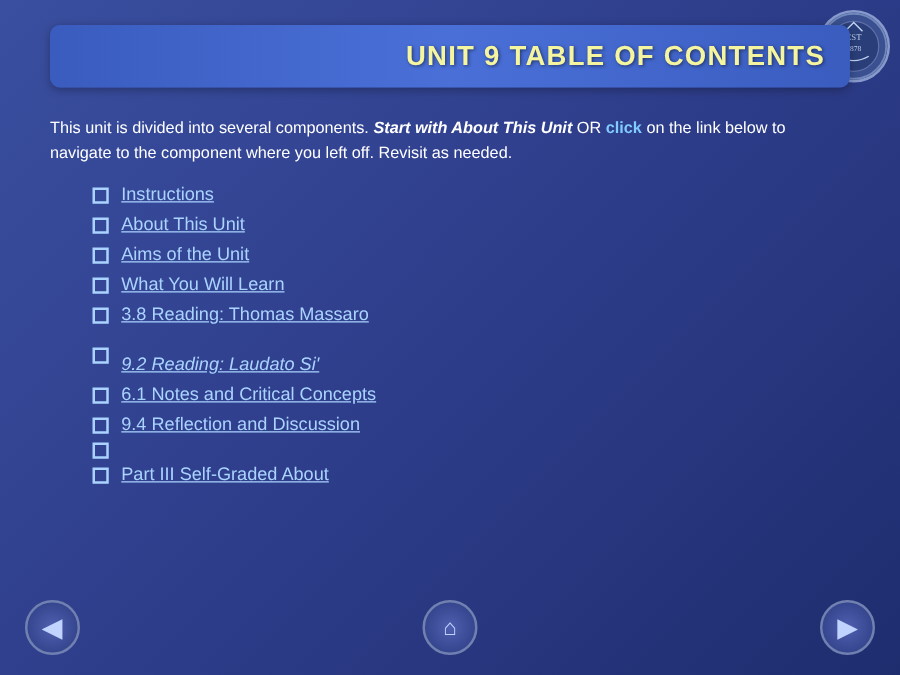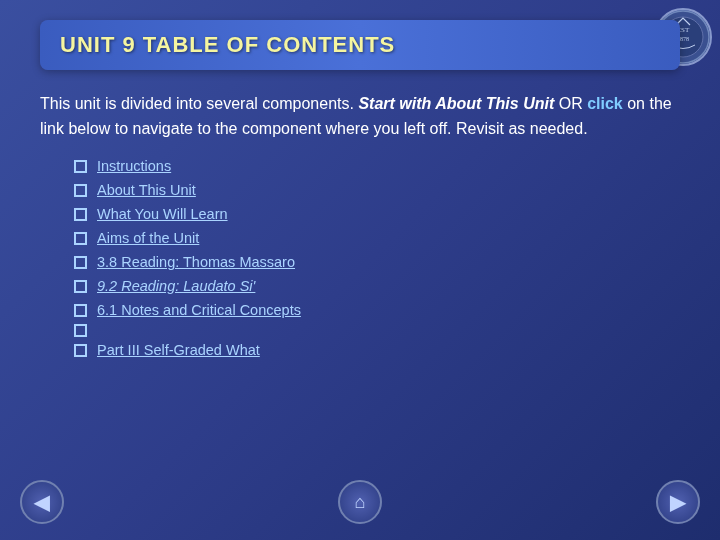--- a/index.html
+++ b/index.html
@@ -18,21 +18,21 @@
       background: linear-gradient(135deg, #3a4fa0 0%, #2e3d8a 50%, #1e2d6e 100%);
       position: relative;
       padding: 20px 40px;
     }
 
     
     .title-bar {
       background: linear-gradient(90deg, #3a5cbf, #4a70d8, #3a5cbf);
       border-radius: 8px;
       padding: 12px 20px;
-      text-align: left;
+      text-align: right;
       margin-bottom: 22px;
       box-shadow: 0 2px 8px rgba(0,0,0,0.3);
       position: relative;
     }
 
     .title-text {
       color: #f5f5a0;
       font-size: 22px;
       font-weight: bold;
       letter-spacing: 1px;
@@ -56,21 +56,21 @@
       border: 2px solid #8899cc;
       display: flex;
       align-items: center;
       justify-content: center;
       overflow: hidden;
     }
 
     
     .intro-text {
       color: #ffffff;
-      font-size: 16px;
+      font-size: 13px;
       line-height: 1.55;
       margin-bottom: 14px;
     }
 
     .intro-text .start-with {
       font-weight: bold;
       font-style: italic;
     }
 
     .intro-text .click-link {
@@ -107,20 +107,21 @@
     }
 
     .toc-link {
       color: #aad4ff;
       text-decoration: underline;
       cursor: pointer;
     }
 
     .toc-link.italic {
       font-style: italic;
+      margin-top: 16px;
     }
 
     
     .nav-arrow {
       position: absolute;
       bottom: 16px;
       width: 44px;
       height: 44px;
       border-radius: 50%;
       display: flex;
@@ -193,44 +194,48 @@
   <li>
         <span class="checkbox"></span>
         <span class="toc-link">Instructions</span>
       </li>
       <li>
         <span class="checkbox"></span>
         <span class="toc-link">About This Unit</span>
       </li>
       <li>
         <span class="checkbox"></span>
+        <span class="toc-link">Aims of the Unit</span>
+      </li>
+      <li>
+        <span class="checkbox"></span>
         <span class="toc-link">What You Will Learn</span>
       </li>
       <li>
         <span class="checkbox"></span>
-        <span class="toc-link">Aims of the Unit</span>
-      </li>
-      <li>
-        <span class="checkbox"></span>
         <span class="toc-link">3.8 Reading: Thomas Massaro</span>
       </li>
       <li>
         <span class="checkbox"></span>
         <span class="toc-link italic">9.2 Reading: Laudato Si'</span>
       </li>
       <li>
         <span class="checkbox"></span>
         <span class="toc-link">6.1 Notes and Critical Concepts</span>
       </li>
       <li>
         <span class="checkbox"></span>
-      </li>
-      <li>
-        <span class="checkbox"></span>
-        <span class="toc-link">Part III Self-Graded What</span>
+        <span class="toc-link">9.4 Reflection and Discussion</span>
+      </li>
+      <li>
+        <span class="checkbox"></span>
+      </li>
+      <li>
+        <span class="checkbox"></span>
+        <span class="toc-link">Part III Self-Graded About</span>
       </li>
     </ul>
 
   <div class="nav-arrow nav-arrow-left">
     <span class="arrow-symbol">◀</span>
   </div>
 
   <div class="nav-arrow nav-arrow-home">
     <span class="home-symbol">⌂</span>
   </div>

